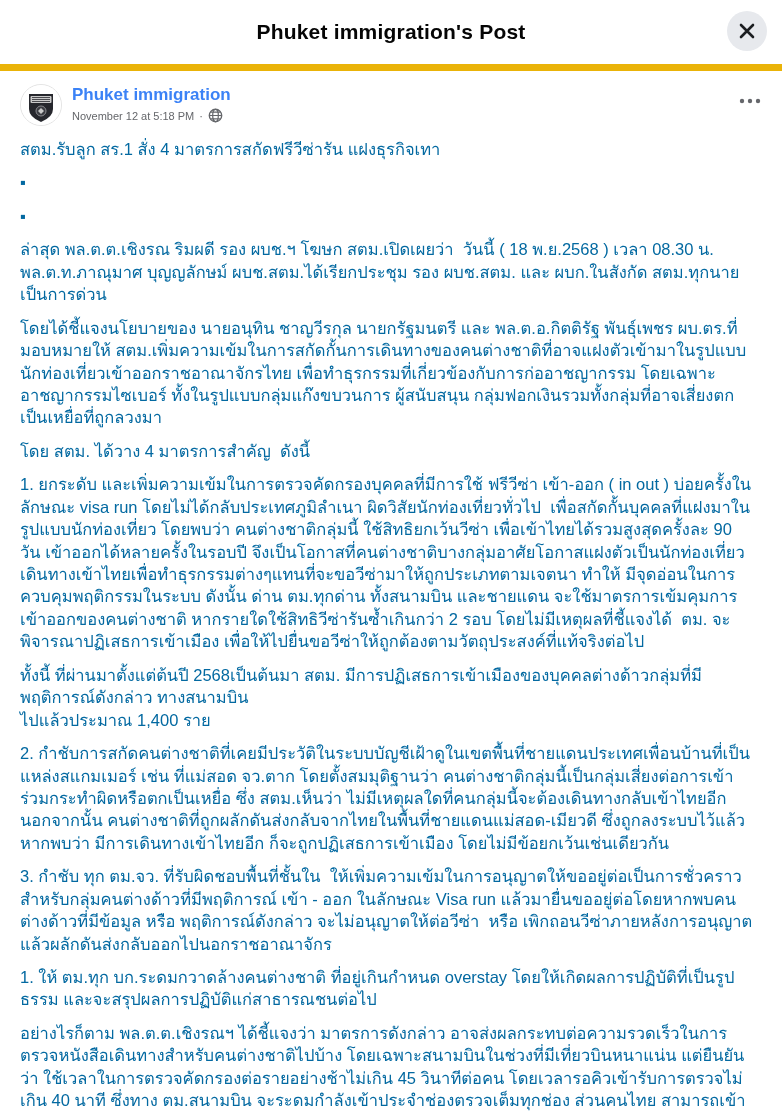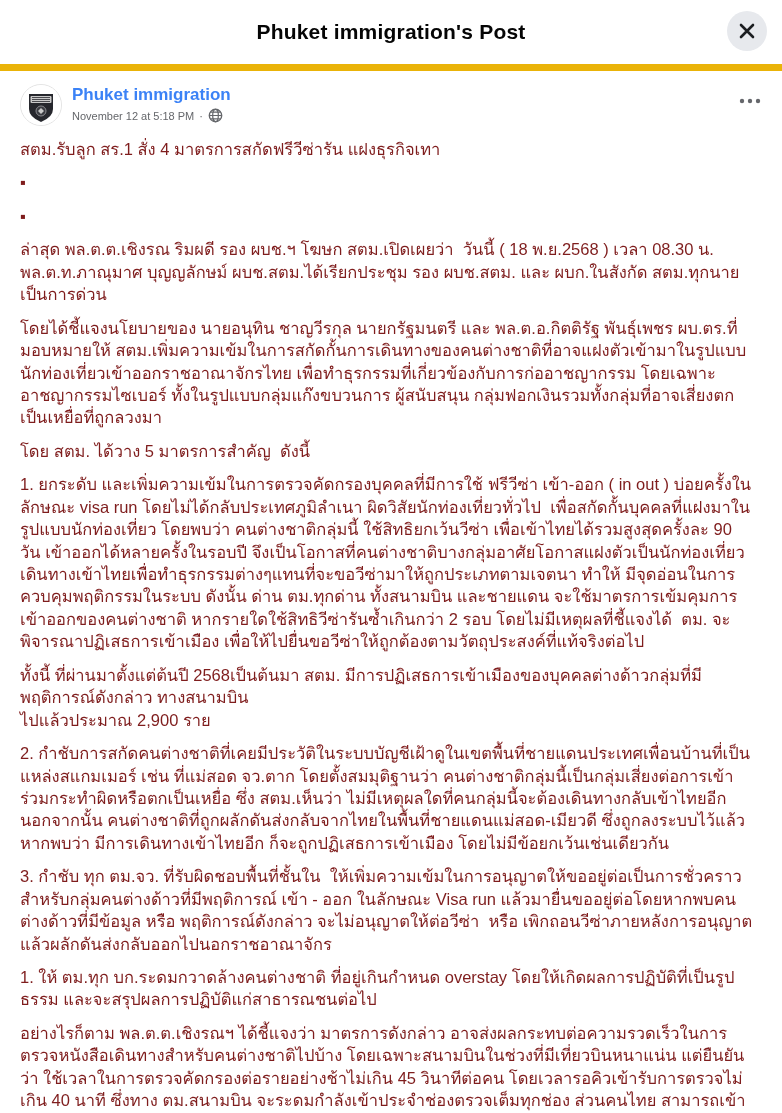--- a/index.html
+++ b/index.html
@@ -86,21 +86,21 @@
     cursor: pointer;
     flex: none;
   }
   .post-body {
     padding: 8px 20px 8px 20px;
   }
   .para {
     margin: 0 8px 11px 0;
     font-size: 16.5px;
     line-height: 1.36;
-    color: #7f1d1d;
+    color: #0369a1;
     white-space: pre-wrap;
     overflow-wrap: break-word;
   }
   .para:last-child { margin-bottom: 0; }
 </style>
 </head>
 <body>
 
 <div class="dialog">
 
@@ -152,23 +152,23 @@
       </span>
     </button>
   </div>
 
   <div class="post-body">
       <p class="para">สตม.รับลูก สร.1 สั่ง 4 มาตรการสกัดฟรีวีซ่ารัน แฝงธุรกิจเทา</p>
       <p class="para">▪</p>
       <p class="para">▪</p>
       <p class="para">ล่าสุด พล.ต.ต.เชิงรณ ริมผดี รอง ผบช.ฯ โฆษก สตม.เปิดเผยว่า  วันนี้ ( 18 พ.ย.2568 ) เวลา 08.30 น. พล.ต.ท.ภาณุมาศ บุญญลักษม์ ผบช.สตม.ได้เรียกประชุม รอง ผบช.สตม. และ ผบก.ในสังกัด สตม.ทุกนาย เป็นการด่วน</p>
       <p class="para">โดยได้ชี้แจงนโยบายของ นายอนุทิน ชาญวีรกุล นายกรัฐมนตรี และ พล.ต.อ.กิตติรัฐ พันธุ์เพชร ผบ.ตร.ที่มอบหมายให้ สตม.เพิ่มความเข้มในการสกัดกั้นการเดินทางของคนต่างชาติที่อาจแฝงตัวเข้ามาในรูปแบบนักท่องเที่ยวเข้าออกราชอาณาจักรไทย เพื่อทำธุรกรรมที่เกี่ยวข้องกับการก่ออาชญากรรม โดยเฉพาะ อาชญากรรมไซเบอร์ ทั้งในรูปแบบกลุ่มแก๊งขบวนการ ผู้สนับสนุน กลุ่มฟอกเงินรวมทั้งกลุ่มที่อาจเสี่ยงตกเป็นเหยื่อที่ถูกลวงมา</p>
-      <p class="para">โดย สตม. ได้วาง 5 มาตรการสำคัญ  ดังนี้</p>
+      <p class="para">โดย สตม. ได้วาง 4 มาตรการสำคัญ  ดังนี้</p>
       <p class="para">1. ยกระดับ และเพิ่มความเข้มในการตรวจคัดกรองบุคคลที่มีการใช้ ฟรีวีซ่า เข้า-ออก ( in out ) บ่อยครั้งในลักษณะ visa run โดยไม่ได้กลับประเทศภูมิลำเนา ผิดวิสัยนักท่องเที่ยวทั่วไป  เพื่อสกัดกั้นบุคคลที่แฝงมาในรูปแบบนักท่องเที่ยว โดยพบว่า คนต่างชาติกลุ่มนี้ ใช้สิทธิยกเว้นวีซ่า เพื่อเข้าไทยได้รวมสูงสุดครั้งละ 90 วัน เข้าออกได้หลายครั้งในรอบปี จึงเป็นโอกาสที่คนต่างชาติบางกลุ่มอาศัยโอกาสแฝงตัวเป็นนักท่องเที่ยวเดินทางเข้าไทยเพื่อทำธุรกรรมต่างๆแทนที่จะขอวีซ่ามาให้ถูกประเภทตามเจตนา ทำให้ มีจุดอ่อนในการควบคุมพฤติกรรมในระบบ ดังนั้น ด่าน ตม.ทุกด่าน ทั้งสนามบิน และชายแดน จะใช้มาตรการเข้มคุมการเข้าออกของคนต่างชาติ หากรายใดใช้สิทธิวีซ่ารันซ้ำเกินกว่า 2 รอบ โดยไม่มีเหตุผลที่ชี้แจงได้  ตม. จะพิจารณาปฏิเสธการเข้าเมือง เพื่อให้ไปยื่นขอวีซ่าให้ถูกต้องตามวัตถุประสงค์ที่แท้จริงต่อไป</p>
       <p class="para">ทั้งนี้ ที่ผ่านมาตั้งแต่ต้นปี 2568เป็นต้นมา สตม. มีการปฏิเสธการเข้าเมืองของบุคคลต่างด้าวกลุ่มที่มีพฤติการณ์ดังกล่าว ทางสนามบิน
-ไปแล้วประมาณ 2,900 ราย</p>
+ไปแล้วประมาณ 1,400 ราย</p>
       <p class="para">2. กำชับการสกัดคนต่างชาติที่เคยมีประวัติในระบบบัญชีเฝ้าดูในเขตพื้นที่ชายแดนประเทศเพื่อนบ้านที่เป็นแหล่งสแกมเมอร์ เช่น ที่แม่สอด จว.ตาก โดยตั้งสมมุติฐานว่า คนต่างชาติกลุ่มนี้เป็นกลุ่มเสี่ยงต่อการเข้าร่วมกระทำผิดหรือตกเป็นเหยื่อ ซึ่ง สตม.เห็นว่า ไม่มีเหตุผลใดที่คนกลุ่มนี้จะต้องเดินทางกลับเข้าไทยอีก นอกจากนั้น คนต่างชาติที่ถูกผลักดันส่งกลับจากไทยในพื้นที่ชายแดนแม่สอด-เมียวดี ซึ่งถูกลงระบบไว้แล้ว หากพบว่า มีการเดินทางเข้าไทยอีก ก็จะถูกปฏิเสธการเข้าเมือง โดยไม่มีข้อยกเว้นเช่นเดียวกัน</p>
       <p class="para">3. กำชับ ทุก ตม.จว. ที่รับผิดชอบพื้นที่ชั้นใน  ให้เพิ่มความเข้มในการอนุญาตให้ขออยู่ต่อเป็นการชั่วคราว สำหรับกลุ่มคนต่างด้าวที่มีพฤติการณ์ เข้า - ออก ในลักษณะ Visa run แล้วมายื่นขออยู่ต่อโดยหากพบคนต่างด้าวที่มีข้อมูล หรือ พฤติการณ์ดังกล่าว จะไม่อนุญาตให้ต่อวีซ่า  หรือ เพิกถอนวีซ่าภายหลังการอนุญาต แล้วผลักดันส่งกลับออกไปนอกราชอาณาจักร</p>
       <p class="para">1. ให้ ตม.ทุก บก.ระดมกวาดล้างคนต่างชาติ ที่อยู่เกินกำหนด overstay โดยให้เกิดผลการปฏิบัติที่เป็นรูปธรรม และจะสรุปผลการปฏิบัติแก่สาธารณชนต่อไป</p>
       <p class="para">อย่างไรก็ตาม พล.ต.ต.เชิงรณฯ ได้ชี้แจงว่า มาตรการดังกล่าว อาจส่งผลกระทบต่อความรวดเร็วในการตรวจหนังสือเดินทางสำหรับคนต่างชาติไปบ้าง โดยเฉพาะสนามบินในช่วงที่มีเที่ยวบินหนาแน่น แต่ยืนยันว่า ใช้เวลาในการตรวจคัดกรองต่อรายอย่างช้าไม่เกิน 45 วินาทีต่อคน โดยเวลารอคิวเข้ารับการตรวจไม่เกิน 40 นาที ซึ่งทาง ตม.สนามบิน จะระดมกำลังเข้าประจำช่องตรวจเต็มทุกช่อง ส่วนคนไทย สามารถเข้าช่องทางตรวจหนังสือเดินทางอัตโนมัติได้เลย ใช้เวลาไม่เกิน 20 วินาที โดยยืนยันว่า ไม่ส่งกระทบต่อภาคการท่องเที่ยวแต่อย่างใด ตรงกันข้ามกลับเป็นการคัดสรรนักท่องเที่ยวต่างชาติที่มีคุณภาพในการสร้างรายได้ให้กับประเทศด้วยความมั่นใจมากขึ้น</p>
     </div>
 
 </div>
 
 </body></html>

